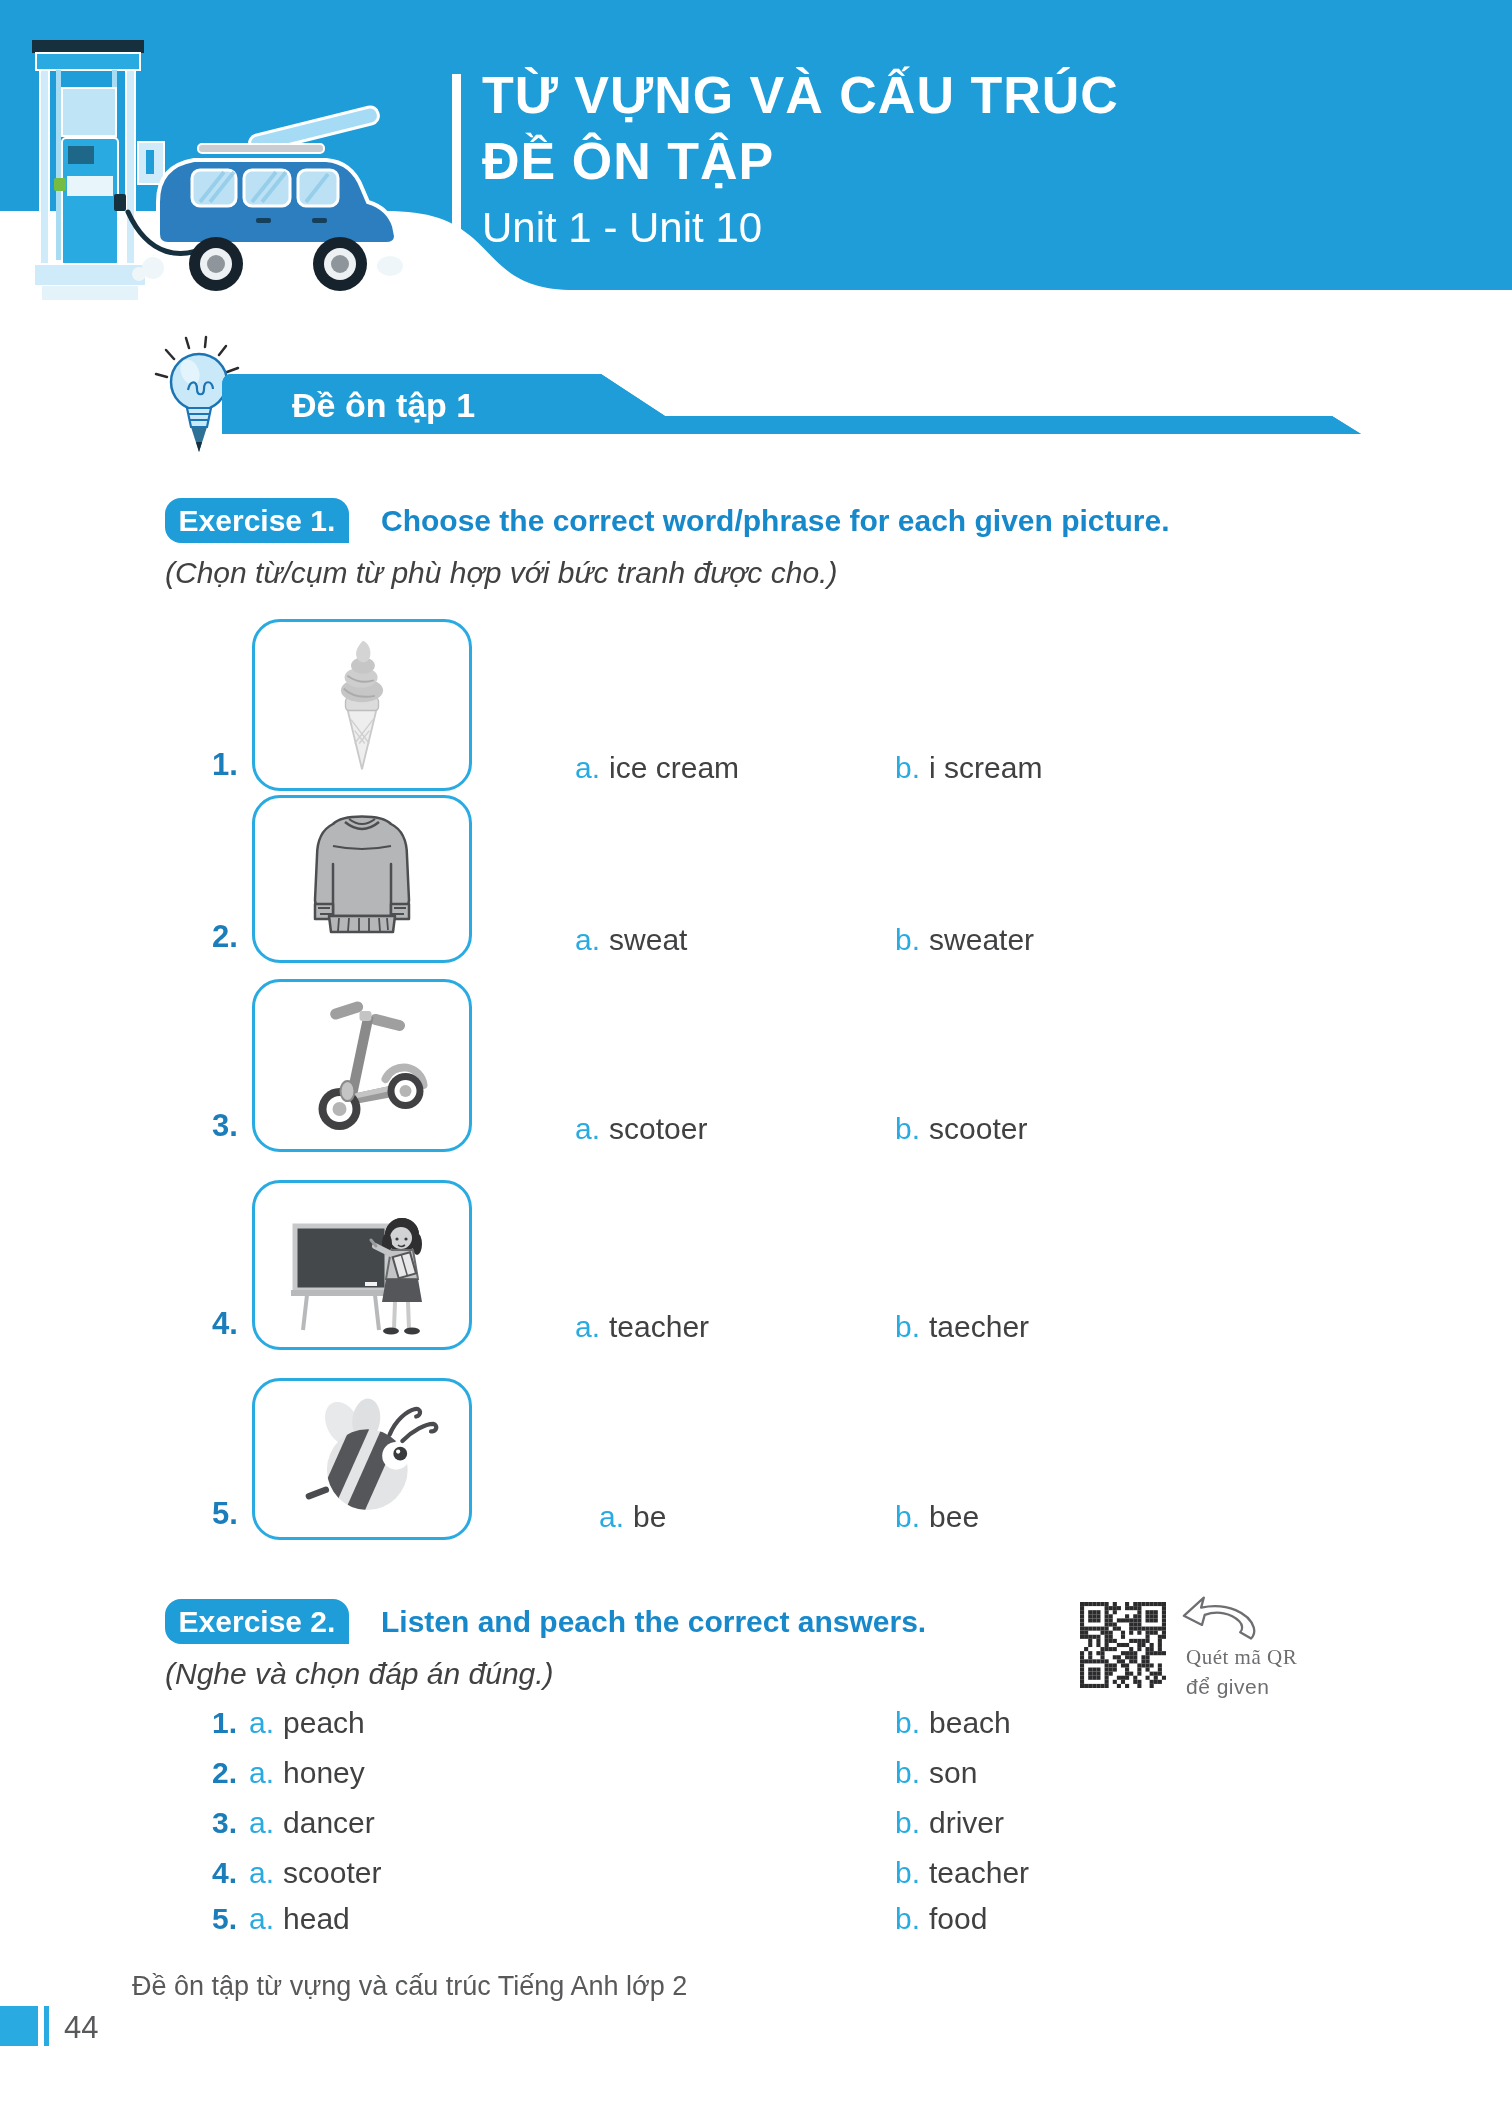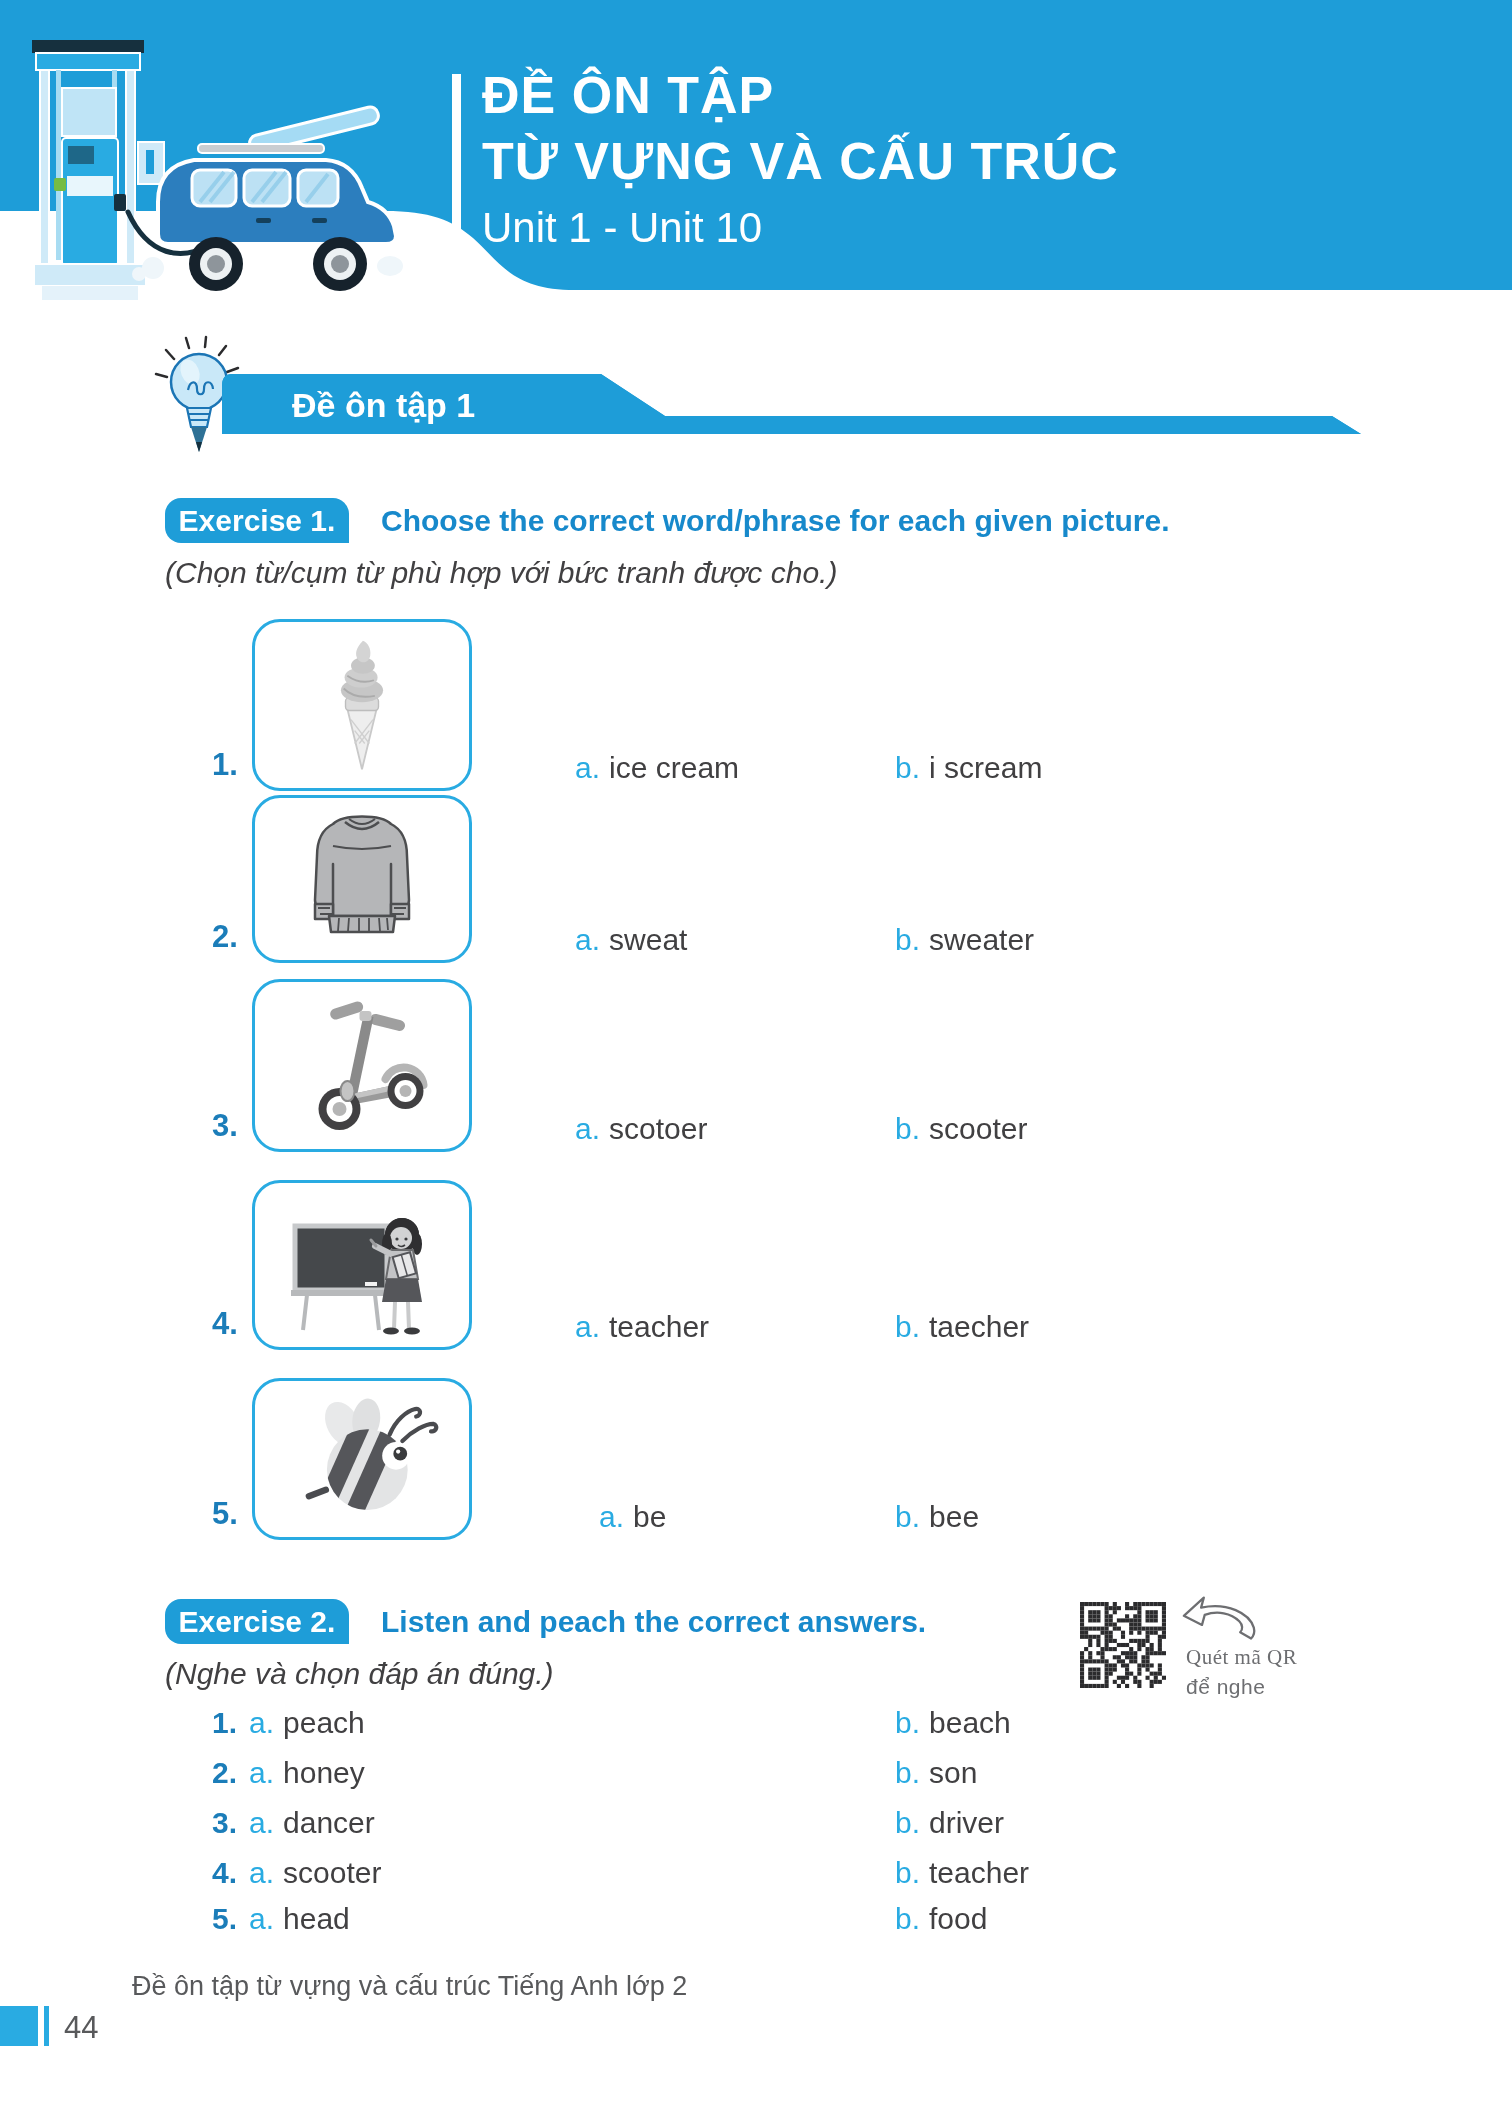--- a/index.html
+++ b/index.html
@@ -109,22 +109,22 @@
       <circle cx="206" cy="234" r="16" fill="#EDF1F3"></circle>
       <circle cx="206" cy="234" r="9" fill="#8E959B"></circle>
       <circle cx="330" cy="234" r="27" fill="#16222C"></circle>
       <circle cx="330" cy="234" r="16" fill="#EDF1F3"></circle>
       <circle cx="330" cy="234" r="9" fill="#8E959B"></circle>
     </g>
   </svg>
 
   <div class="title-bar"></div>
   <div class="header-text">
+    <div class="t">TỪ VỰNG VÀ CẤU TRÚC</div>
     <div class="t">ĐỀ ÔN TẬP</div>
-    <div class="t">TỪ VỰNG VÀ CẤU TRÚC</div>
     <div class="sub">Unit 1 - Unit 10</div>
   </div>
 
   <svg class="abs" style="left:146px; top:334px;" width="106" height="124" viewBox="0 0 106 124">
     <g stroke="#2B2B2D" stroke-width="2.5" stroke-linecap="round">
       <line x1="20" y1="16" x2="28" y2="25"></line>
       <line x1="40" y1="4" x2="43" y2="14"></line>
       <line x1="60" y1="3" x2="59" y2="13"></line>
       <line x1="80" y1="12" x2="73" y2="21"></line>
       <line x1="10" y1="40" x2="21" y2="43"></line>
@@ -556,21 +556,21 @@
         <rect x="36" y="80" width="4" height="4"></rect>
         <rect x="44" y="80" width="4" height="4"></rect>
         <rect x="56" y="80" width="4" height="4"></rect>
         <rect x="68" y="80" width="4" height="4"></rect>
       </svg>
   </div>
   <svg class="abs" style="left:1176px; top:1594px;" width="92" height="50" viewBox="0 0 100 55">
     <path d="M8,24 L30,4 L27,15 C56,9 80,21 85,37 C86,41 85,46 82,49 L70,42 C73,39 73,34 69,30 C60,21 45,18 31,23 L28,34 Z" fill="#FDFDFD" stroke="#6D6E71" stroke-width="2.5" stroke-linejoin="round"></path>
   </svg>
   <div class="qr-caption" style="left:1186px; top:1645px;font-family:Liberation Serif, serif;">Quét mã QR</div>
-  <div class="qr-caption" style="left:1186px; top:1675px;">để nghe</div>
+  <div class="qr-caption" style="left:1186px; top:1675px;">để given</div>
 
   <div class="ex2-row-a" style="top:1706px;">
     <span class="n">1.</span><span class="l">a.</span><span>peach</span>
   </div>
   <div class="ex2-row-b" style="top:1706px;">
     <span class="l">b.</span><span>beach</span>
   </div>
 
   <div class="ex2-row-a" style="top:1756px;">
     <span class="n">2.</span><span class="l">a.</span><span>honey</span>

